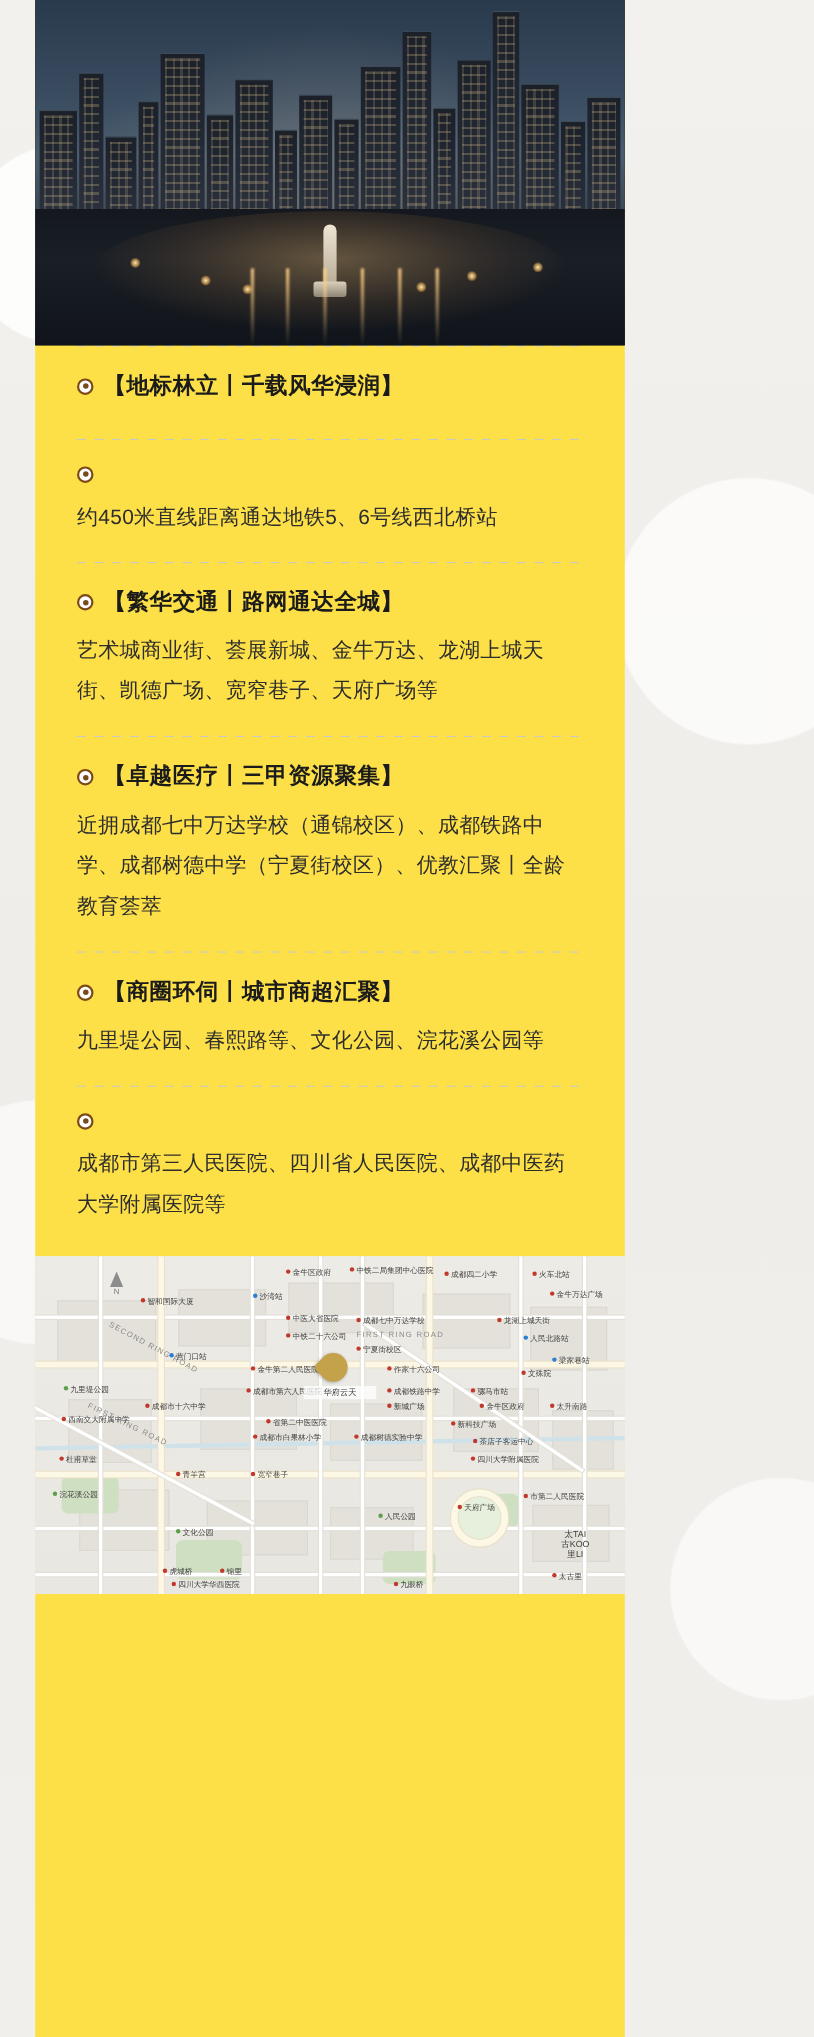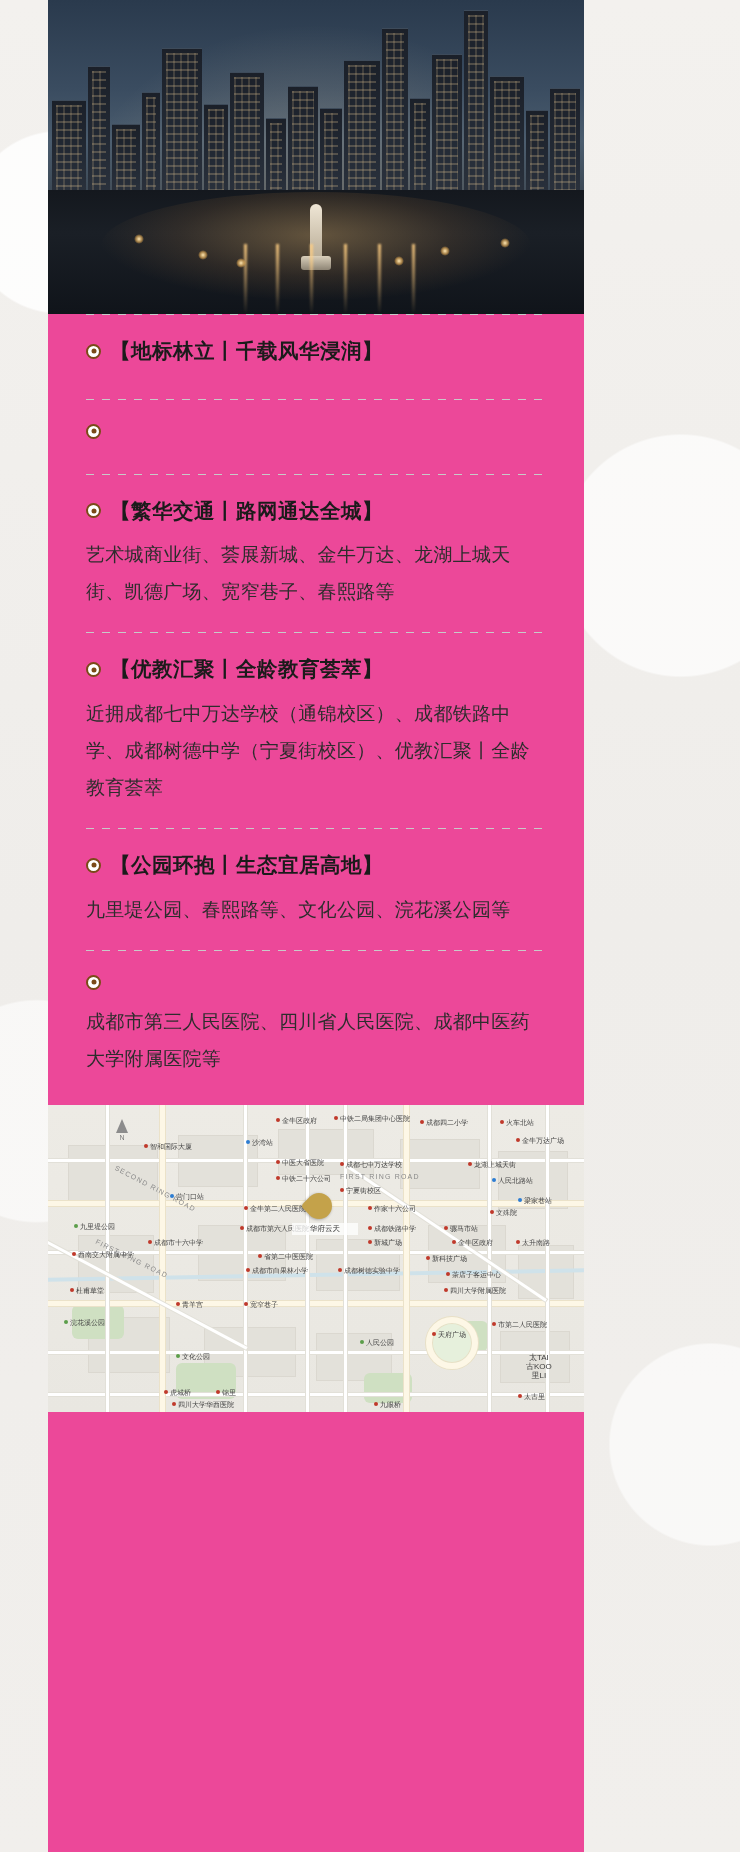--- a/index.html
+++ b/index.html
@@ -26,24 +26,24 @@
     z-index: 0;
   }
   .page {
     position: relative;
     z-index: 1;
     width: 740px;
     height: 1852px;
   }
   .card {
     position: absolute;
-    left: 48px;
+    left: 32px;
     top: 0;
     width: 536px;
-    background: #ec4899;
+    background: #fde047;
     min-height: 1852px;
     box-shadow: 0 0 0 rgba(0,0,0,0);
   }
 
   
   .hero {
     position: relative;
     width: 536px;
     height: 314px;
     overflow: hidden;
@@ -350,45 +350,46 @@
           <span class="bullet"></span>
           <span class="block-title">【地标林立丨千载风华浸润】</span>
         </div>
       </div>
 
       <div class="dash"></div>
       <div class="block">
         <div class="block-head">
           <span class="bullet"></span>
         </div>
+        <div class="block-body">约450米直线距离通达地铁5、6号线西北桥站</div>
       </div>
 
       <div class="dash"></div>
       <div class="block">
         <div class="block-head">
           <span class="bullet"></span>
           <span class="block-title">【繁华交通丨路网通达全城】</span>
         </div>
-        <div class="block-body">艺术城商业街、荟展新城、金牛万达、龙湖上城天街、凯德广场、宽窄巷子、春熙路等</div>
+        <div class="block-body">艺术城商业街、荟展新城、金牛万达、龙湖上城天街、凯德广场、宽窄巷子、天府广场等</div>
       </div>
 
       <div class="dash"></div>
       <div class="block">
         <div class="block-head">
           <span class="bullet"></span>
-          <span class="block-title">【优教汇聚丨全龄教育荟萃】</span>
+          <span class="block-title">【卓越医疗丨三甲资源聚集】</span>
         </div>
         <div class="block-body">近拥成都七中万达学校（通锦校区）、成都铁路中学、成都树德中学（宁夏街校区）、优教汇聚丨全龄教育荟萃</div>
       </div>
 
       <div class="dash"></div>
       <div class="block">
         <div class="block-head">
           <span class="bullet"></span>
-          <span class="block-title">【公园环抱丨生态宜居高地】</span>
+          <span class="block-title">【商圈环伺丨城市商超汇聚】</span>
         </div>
         <div class="block-body">九里堤公园、春熙路等、文化公园、浣花溪公园等</div>
       </div>
 
       <div class="dash"></div>
       <div class="block">
         <div class="block-head">
           <span class="bullet"></span>
         </div>
         <div class="block-body">成都市第三人民医院、四川省人民医院、成都中医药大学附属医院等</div>

